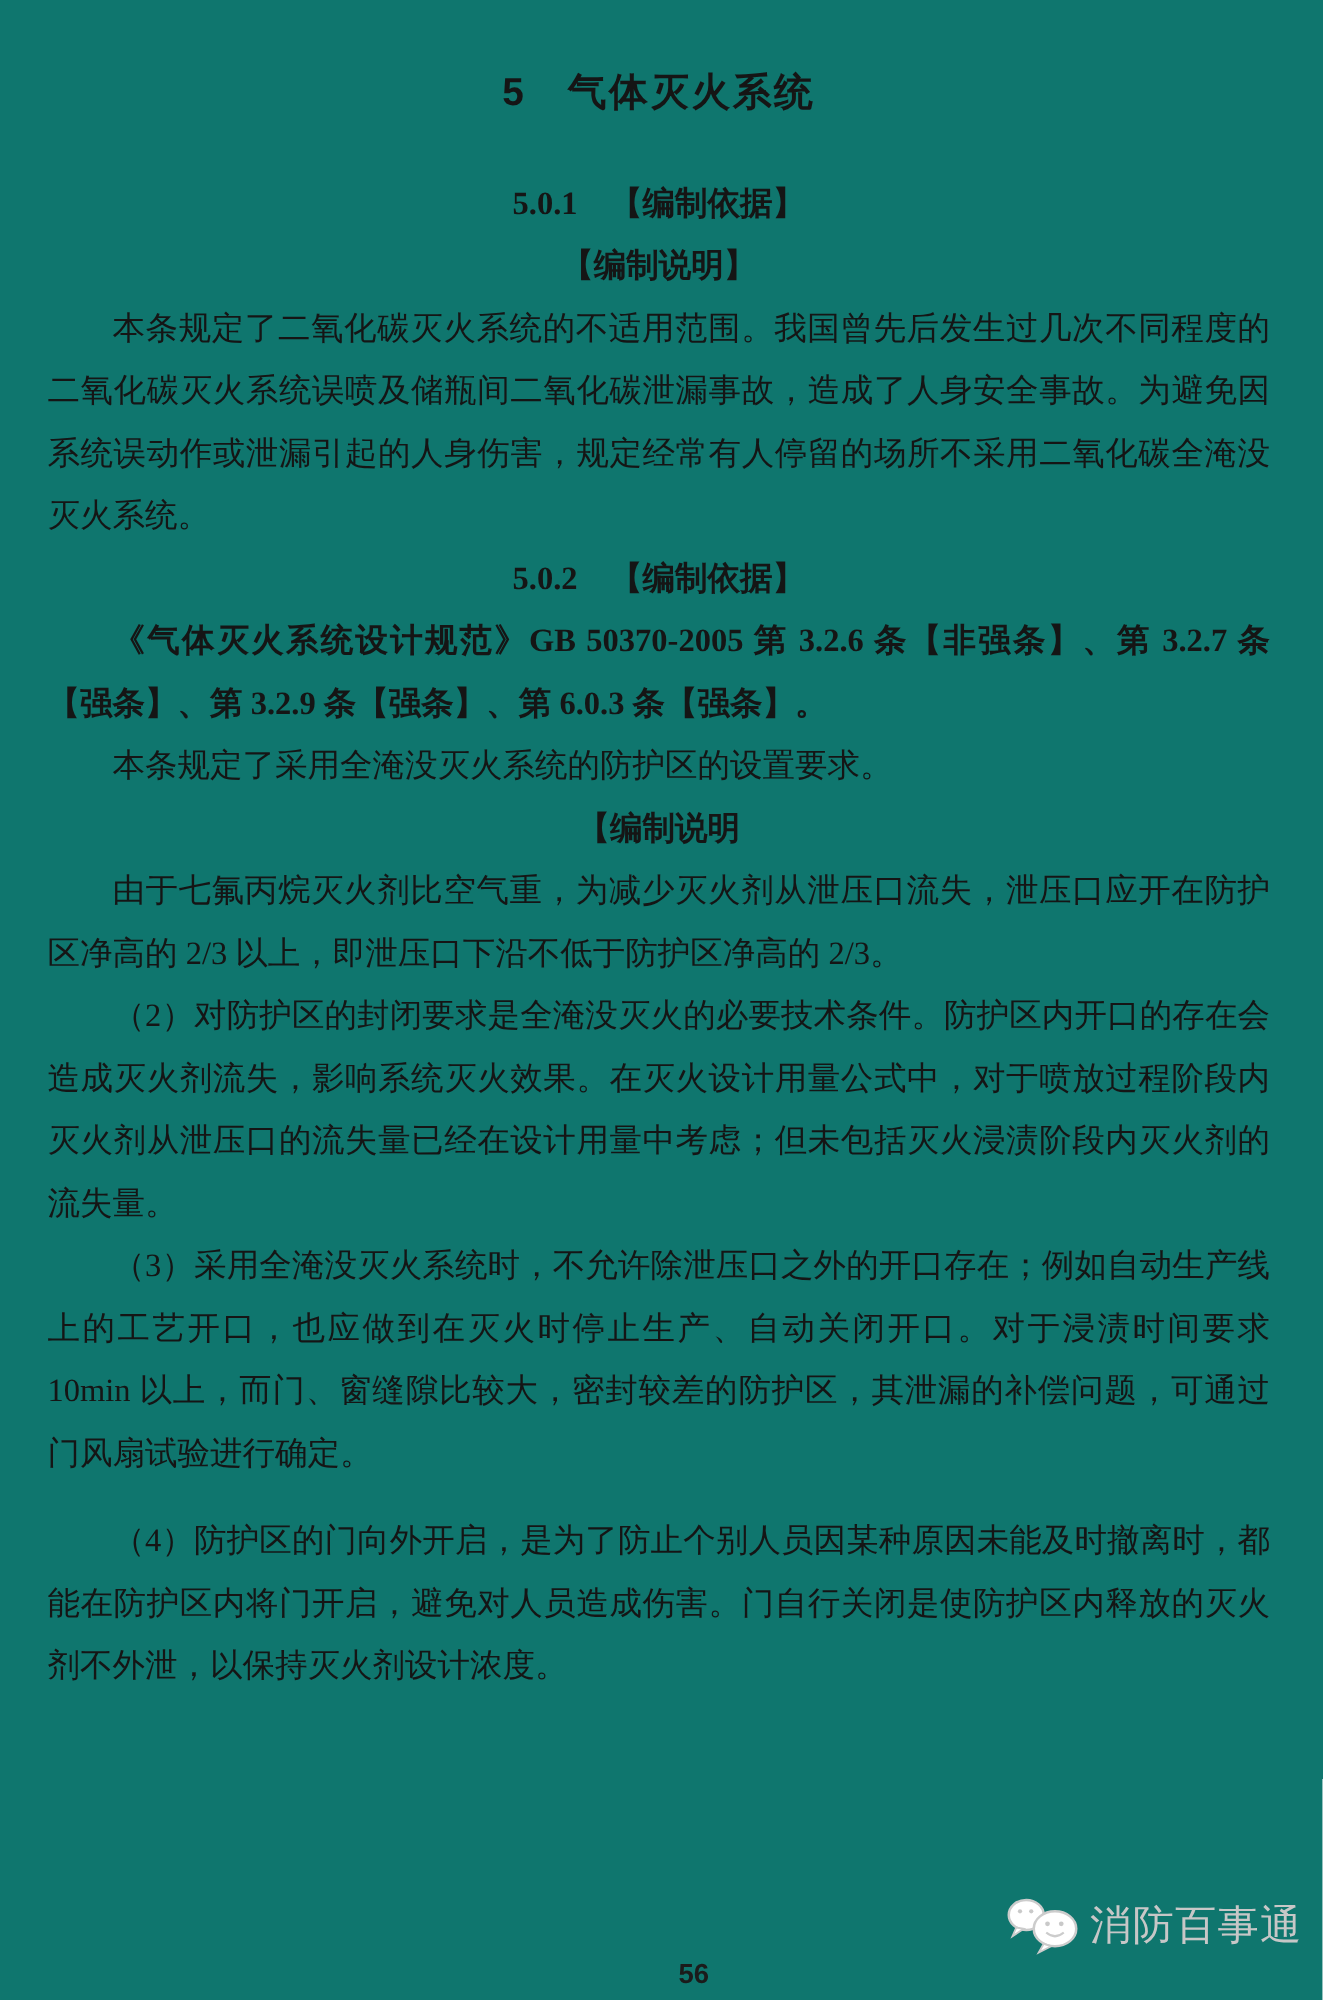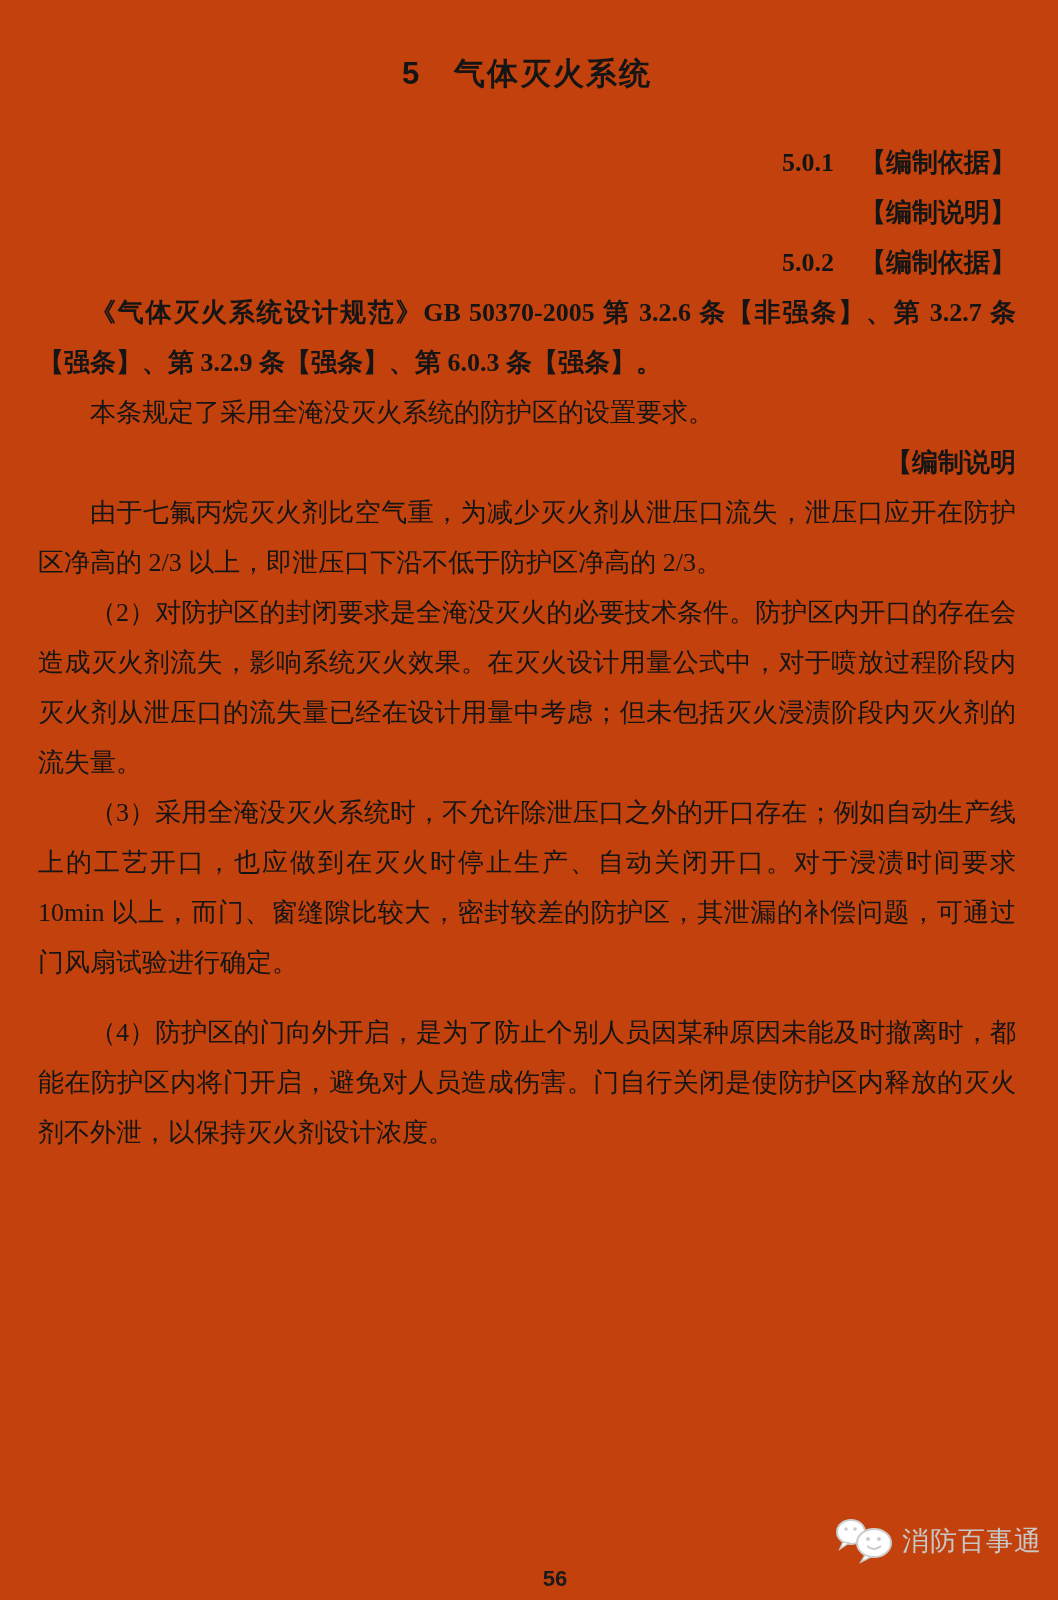--- a/index.html
+++ b/index.html
@@ -13,40 +13,40 @@
     position: relative;
     overflow: hidden;
     font-family: "Liberation Serif", "DejaVu Serif", serif;
     color: #151515;
   }
   .page {
     position: absolute;
     inset: 0;
     padding: 48px 42px 0 38px;
     box-sizing: border-box;
-    background: #c2410c;
+    background: #0f766e;
   }
   .doc-title {
     font-family: "Liberation Sans", "DejaVu Sans", sans-serif;
     font-weight: bold;
     font-size: 31px;
     line-height: 52px;
     text-align: center;
     margin: 0 0 38px 0;
     letter-spacing: 2px;
   }
   .block {
     font-size: 26px;
     line-height: 50px;
     text-align: justify;
     margin: 0;
   }
   .heading {
     font-weight: bold;
-    text-align: right;
+    text-align: center;
   }
   .reference {
     font-weight: bold;
     text-indent: 2em;
   }
   .paragraph {
     text-indent: 2em;
   }
   .gap-before {
     margin-top: 20px;
@@ -67,34 +67,35 @@
     position: absolute;
     right: 16px;
     bottom: 36px;
     display: flex;
     align-items: center;
     gap: 6px;
     pointer-events: none;
   }
   .watermark-text {
     font-family: Liberation Serif, serif;
-    font-size: 27px;
+    font-size: 33px;
     letter-spacing: 1px;
     color: #c7c7c7;
   }
 </style>
 </head>
 <body>
 
 <div class="page">
 
   <h1 class="doc-title">5　气体灭火系统</h1>
 
   <div class="block heading">5.0.1　【编制依据】</div>
   <div class="block heading">【编制说明】</div>
+  <div class="block paragraph">本条规定了二氧化碳灭火系统的不适用范围。我国曾先后发生过几次不同程度的二氧化碳灭火系统误喷及储瓶间二氧化碳泄漏事故，造成了人身安全事故。为避免因系统误动作或泄漏引起的人身伤害，规定经常有人停留的场所不采用二氧化碳全淹没灭火系统。</div>
 
   <div class="block heading">5.0.2　【编制依据】</div>
   <div class="block reference">《气体灭火系统设计规范》GB 50370-2005 第 3.2.6 条【非强条】、第 3.2.7 条【强条】、第 3.2.9 条【强条】、第 6.0.3 条【强条】。</div>
   <div class="block paragraph">本条规定了采用全淹没灭火系统的防护区的设置要求。</div>
   <div class="block heading">【编制说明</div>
   <div class="block paragraph">由于七氟丙烷灭火剂比空气重，为减少灭火剂从泄压口流失，泄压口应开在防护区净高的 2/3 以上，即泄压口下沿不低于防护区净高的 2/3。</div>
   <div class="block paragraph">（2）对防护区的封闭要求是全淹没灭火的必要技术条件。防护区内开口的存在会造成灭火剂流失，影响系统灭火效果。在灭火设计用量公式中，对于喷放过程阶段内灭火剂从泄压口的流失量已经在设计用量中考虑；但未包括灭火浸渍阶段内灭火剂的流失量。</div>
   <div class="block paragraph">（3）采用全淹没灭火系统时，不允许除泄压口之外的开口存在；例如自动生产线上的工艺开口，也应做到在灭火时停止生产、自动关闭开口。对于浸渍时间要求 10min 以上，而门、窗缝隙比较大，密封较差的防护区，其泄漏的补偿问题，可通过门风扇试验进行确定。</div>
   <div class="block paragraph gap-before">（4）防护区的门向外开启，是为了防止个别人员因某种原因未能及时撤离时，都能在防护区内将门开启，避免对人员造成伤害。门自行关闭是使防护区内释放的灭火剂不外泄，以保持灭火剂设计浓度。</div>
 

